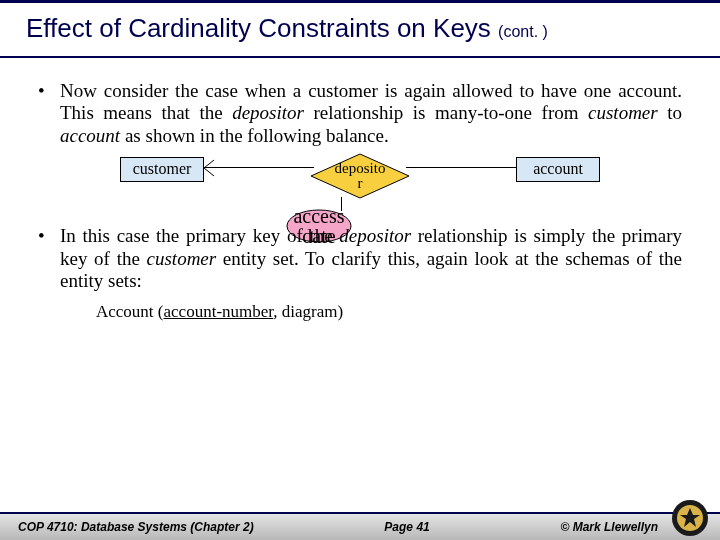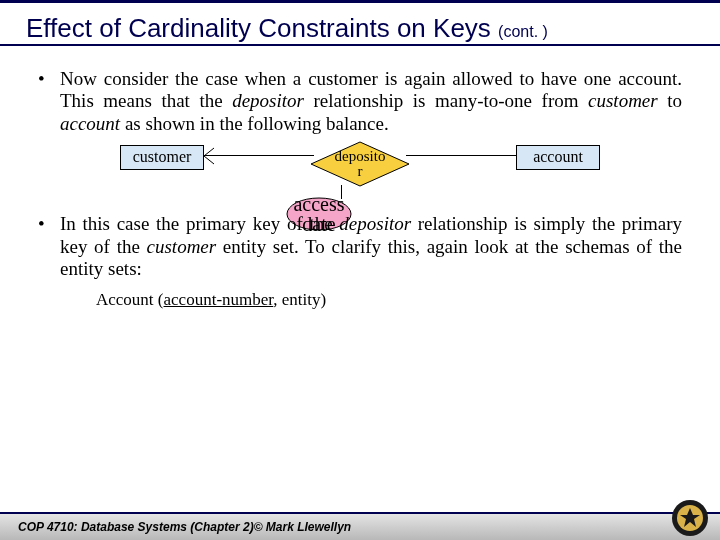--- a/index.html
+++ b/index.html
@@ -10,21 +10,21 @@
     font-family: "Times New Roman", Times, serif;
     color: #000;
     overflow: hidden;
     position: relative;
     border-top: 3px solid #000050;
   }
   .title {
     font-family: Arial, Helvetica, sans-serif;
     font-size: 26px;
     color: #000050;
-    padding: 10px 20px 0 26px;
+    padding: 10px 20px 12px 26px;
     font-weight: 400;
     border-bottom: 2px solid #000050;
   }
   .title .cont { font-size: 16px; }
   .content {
     padding: 22px 38px 0 38px;
     font-size: 19px;
     line-height: 1.18;
   }
   .bullet {
@@ -158,28 +158,29 @@
 
   <div class="bullet" style="margin-top:-18px;">
     <div class="dot">•</div>
     <div class="txt">
       <span>In this case the primary key of the </span><span class="italic">depositor</span><span> relationship is simply the primary key of the </span><span class="italic">customer</span><span> entity set.  To clarify this, again look at the schemas of the entity sets:</span>
     </div>
   </div>
 
   <div class="schema">
     <p>
-      <span>Account (</span><span class="under">account-number</span><span>, entity)</span>
+      <span>Account (</span><span class="under">account-number</span><span>, diagram)</span>
     </p>
   </div>
 
 </div>
 
 <div class="footer">
   <div class="left">COP 4710: Database Systems  (Chapter 2)</div>
+  <div class="mid">Page 41</div>
   <div class="right">© Mark Llewellyn</div>
 </div>
 
 <div class="logo">
   <svg viewBox="0 0 40 40">
     <circle cx="20" cy="20" r="18" fill="#1a1a1a"></circle>
     <circle cx="20" cy="20" r="13" fill="#d9b34a"></circle>
     <path d="M20 10 L23 17 L30 17 L24 21 L26 29 L20 24 L14 29 L16 21 L10 17 L17 17 Z" fill="#1a1a1a"></path>
   </svg>
 </div>

